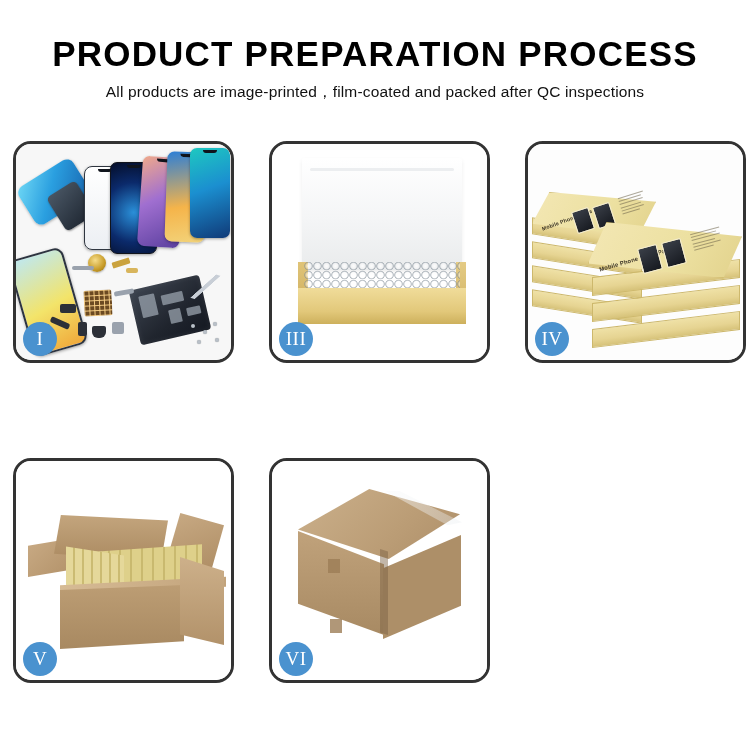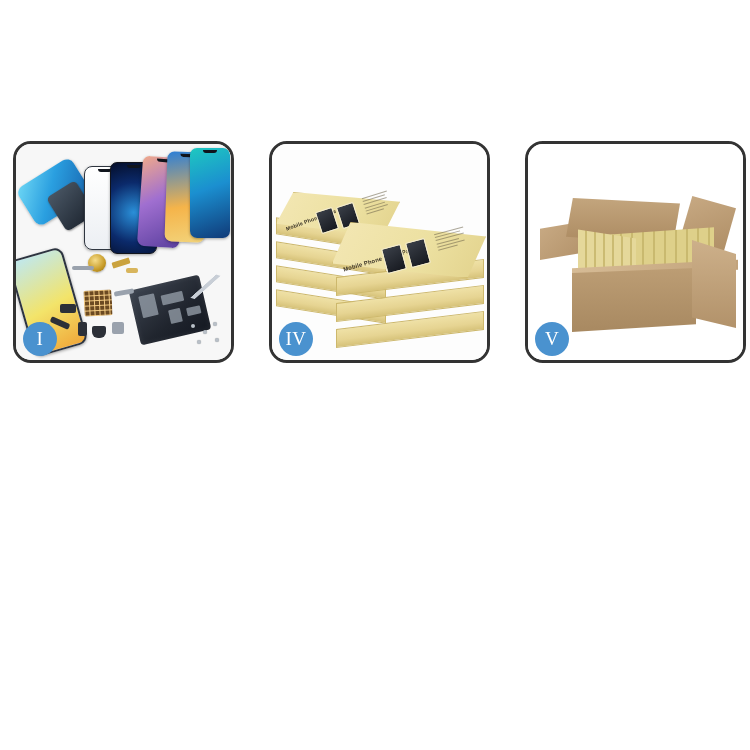--- a/index.html
+++ b/index.html
@@ -326,20 +326,22 @@
     clip-path: polygon(0 0, 100% 3%, 100% 100%, 0 97%);
   }
   .c6-clip {
     position:absolute; width:12px; height:14px; background:#9c7d56; opacity:.8;
   }
 </style>
 </head>
 <body>
 
 <div class="header">
+  <div class="title">PRODUCT PREPARATION PROCESS</div>
+  <div class="subtitle">All products are image-printed，film-coated and packed after QC inspections</div>
 </div>
 
 <div class="grid">
 
   <div class="panel">
     <div class="stage">
       <div class="p1-bg"></div>
 
       <div class="ph ph-a"></div>
       <div class="ph ph-a2"></div>
@@ -389,20 +391,31 @@
         <span style="left:18px;top:10px;"></span>
         <span style="left:28px;top:2px;"></span>
         <span style="left:12px;top:20px;"></span>
         <span style="left:30px;top:18px;"></span>
       </div>
     </div>
     <div class="badge">I</div>
   </div>
 
 
+  <div class="panel">
+    <div class="stage">
+      <div class="p3-bg"></div>
+      <div class="foam-lid"></div>
+      <div class="box3-left"></div>
+      <div class="box3-right"></div>
+      <div class="box3-inner"></div>
+      <div class="box3-front"></div>
+    </div>
+    <div class="badge">III</div>
+  </div>
 
   <div class="panel">
     <div class="stage">
       <div class="p4-bg"></div>
       <div class="stack">
 
         <div class="sbox" style="left:0px;  top:62px;  width:108px; height:15px; transform:skewY(9deg);"></div>
         <div class="sbox" style="left:0px;  top:86px;  width:108px; height:15px; transform:skewY(9deg);"></div>
         <div class="sbox" style="left:0px;  top:110px; width:108px; height:15px; transform:skewY(9deg);"></div>
         <div class="sbox" style="left:0px;  top:134px; width:108px; height:15px; transform:skewY(9deg);"></div>
@@ -451,14 +464,27 @@
       <div class="c5-flapR"></div>
       <div class="c5-content"></div>
       <div class="c5-content2"></div>
       <div class="c5-rim"></div>
       <div class="c5-front"></div>
       <div class="c5-side"></div>
     </div>
     <div class="badge">V</div>
   </div>
 
+  <div class="panel">
+    <div class="stage">
+      <div class="p6-bg"></div>
+      <div class="c6-top"></div>
+      <div class="c6-tape"></div>
+      <div class="c6-left"></div>
+      <div class="c6-right"></div>
+      <div class="c6-seam"></div>
+      <div class="c6-clip" style="left:56px; top:98px;"></div>
+      <div class="c6-clip" style="left:58px; top:158px;"></div>
+    </div>
+    <div class="badge">VI</div>
+  </div>
 
 </div>
 
 </body></html>

